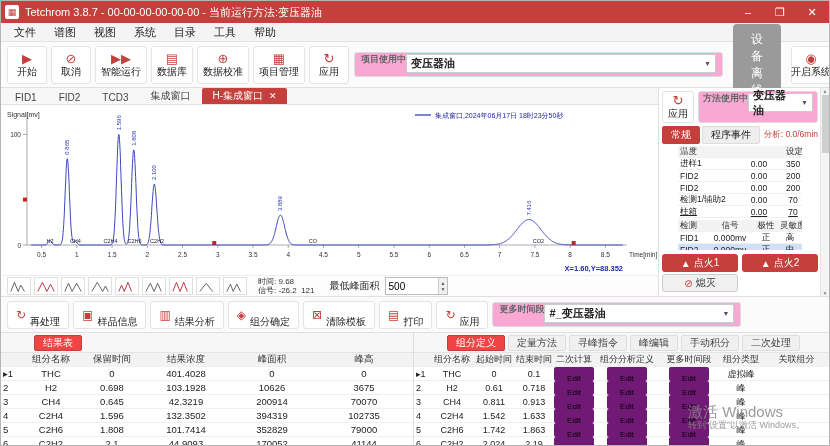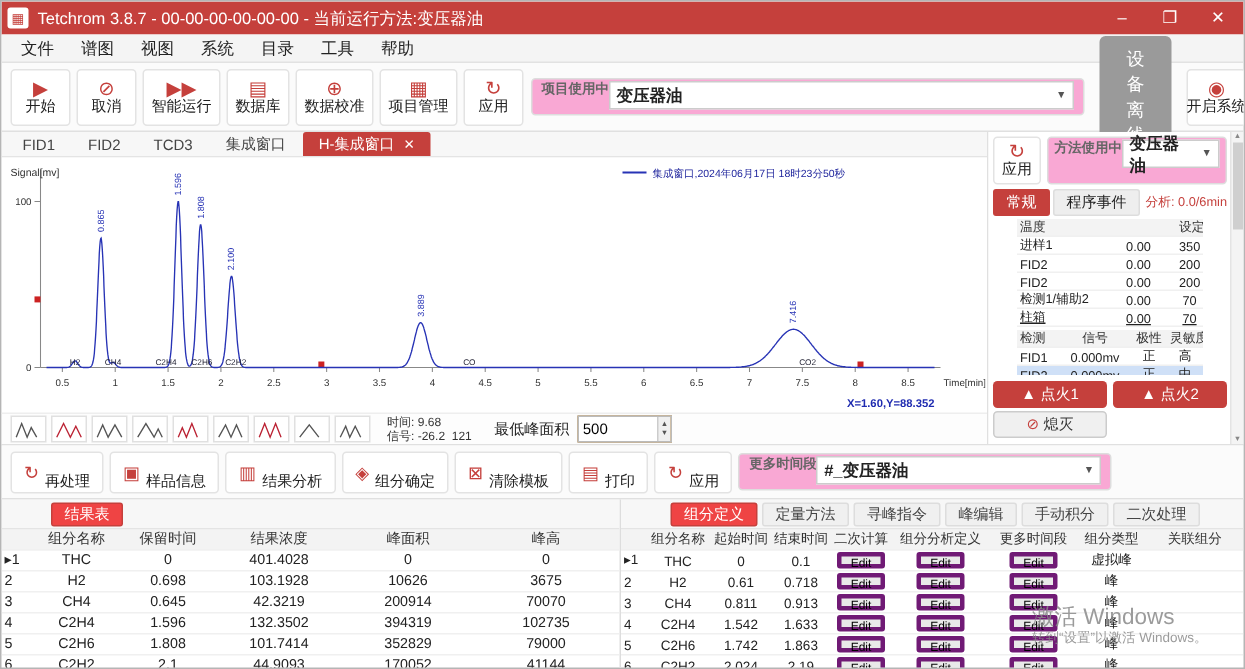--- a/index.html
+++ b/index.html
@@ -84,21 +84,21 @@
   
   .bottom-tables{height:116px;display:flex;}
   .results-section{width:412px;border-right:1px solid #ddd;display:flex;flex-direction:column;overflow:hidden;}
   .components-section{flex:1;display:flex;flex-direction:column;overflow:hidden;}
   .section-tabs{height:17px;display:flex;gap:3px;align-items:center;padding:1px 4px;background:#f7f7f7;border-bottom:1px solid #e4e4e4;font-size:10px;flex:0 0 auto;}
   .sec-tab{padding:0 8px;border-radius:2px;background:#f0f0f0;border:1px solid #ddd;color:#444;cursor:pointer;white-space:nowrap;}
   .sec-tab.active{background:#ef4444;color:#fff;border-color:#c5403c;margin-left:29px;}
   .data-grid{font-size:9.5px;overflow:hidden;}
   .data-grid .grid-row{height:13px;}
   .data-grid.small{font-size:9px;}
-  .edit-btn{font-size:8px;height:11px;line-height:9px;background:#e9e9e9;border:3px solid #701a75;border-radius:2px;padding:0 6px;margin:0 auto;cursor:pointer;font-family:inherit;display:block;}
+  .edit-btn{font-size:8px;height:11px;line-height:9px;background:#e9e9e9;border:7px solid #701a75;border-radius:2px;padding:0 6px;margin:0 auto;cursor:pointer;font-family:inherit;display:block;}
 
   .watermark{position:absolute;right:24px;bottom:14px;color:#8a8a8a;opacity:.85;pointer-events:none;text-align:left;}
   .wm1{font-size:15px;line-height:17px;}
   .wm2{font-size:9px;line-height:11px;}
 </style>
 </head>
 <body>
 
 <div class="window">
 

